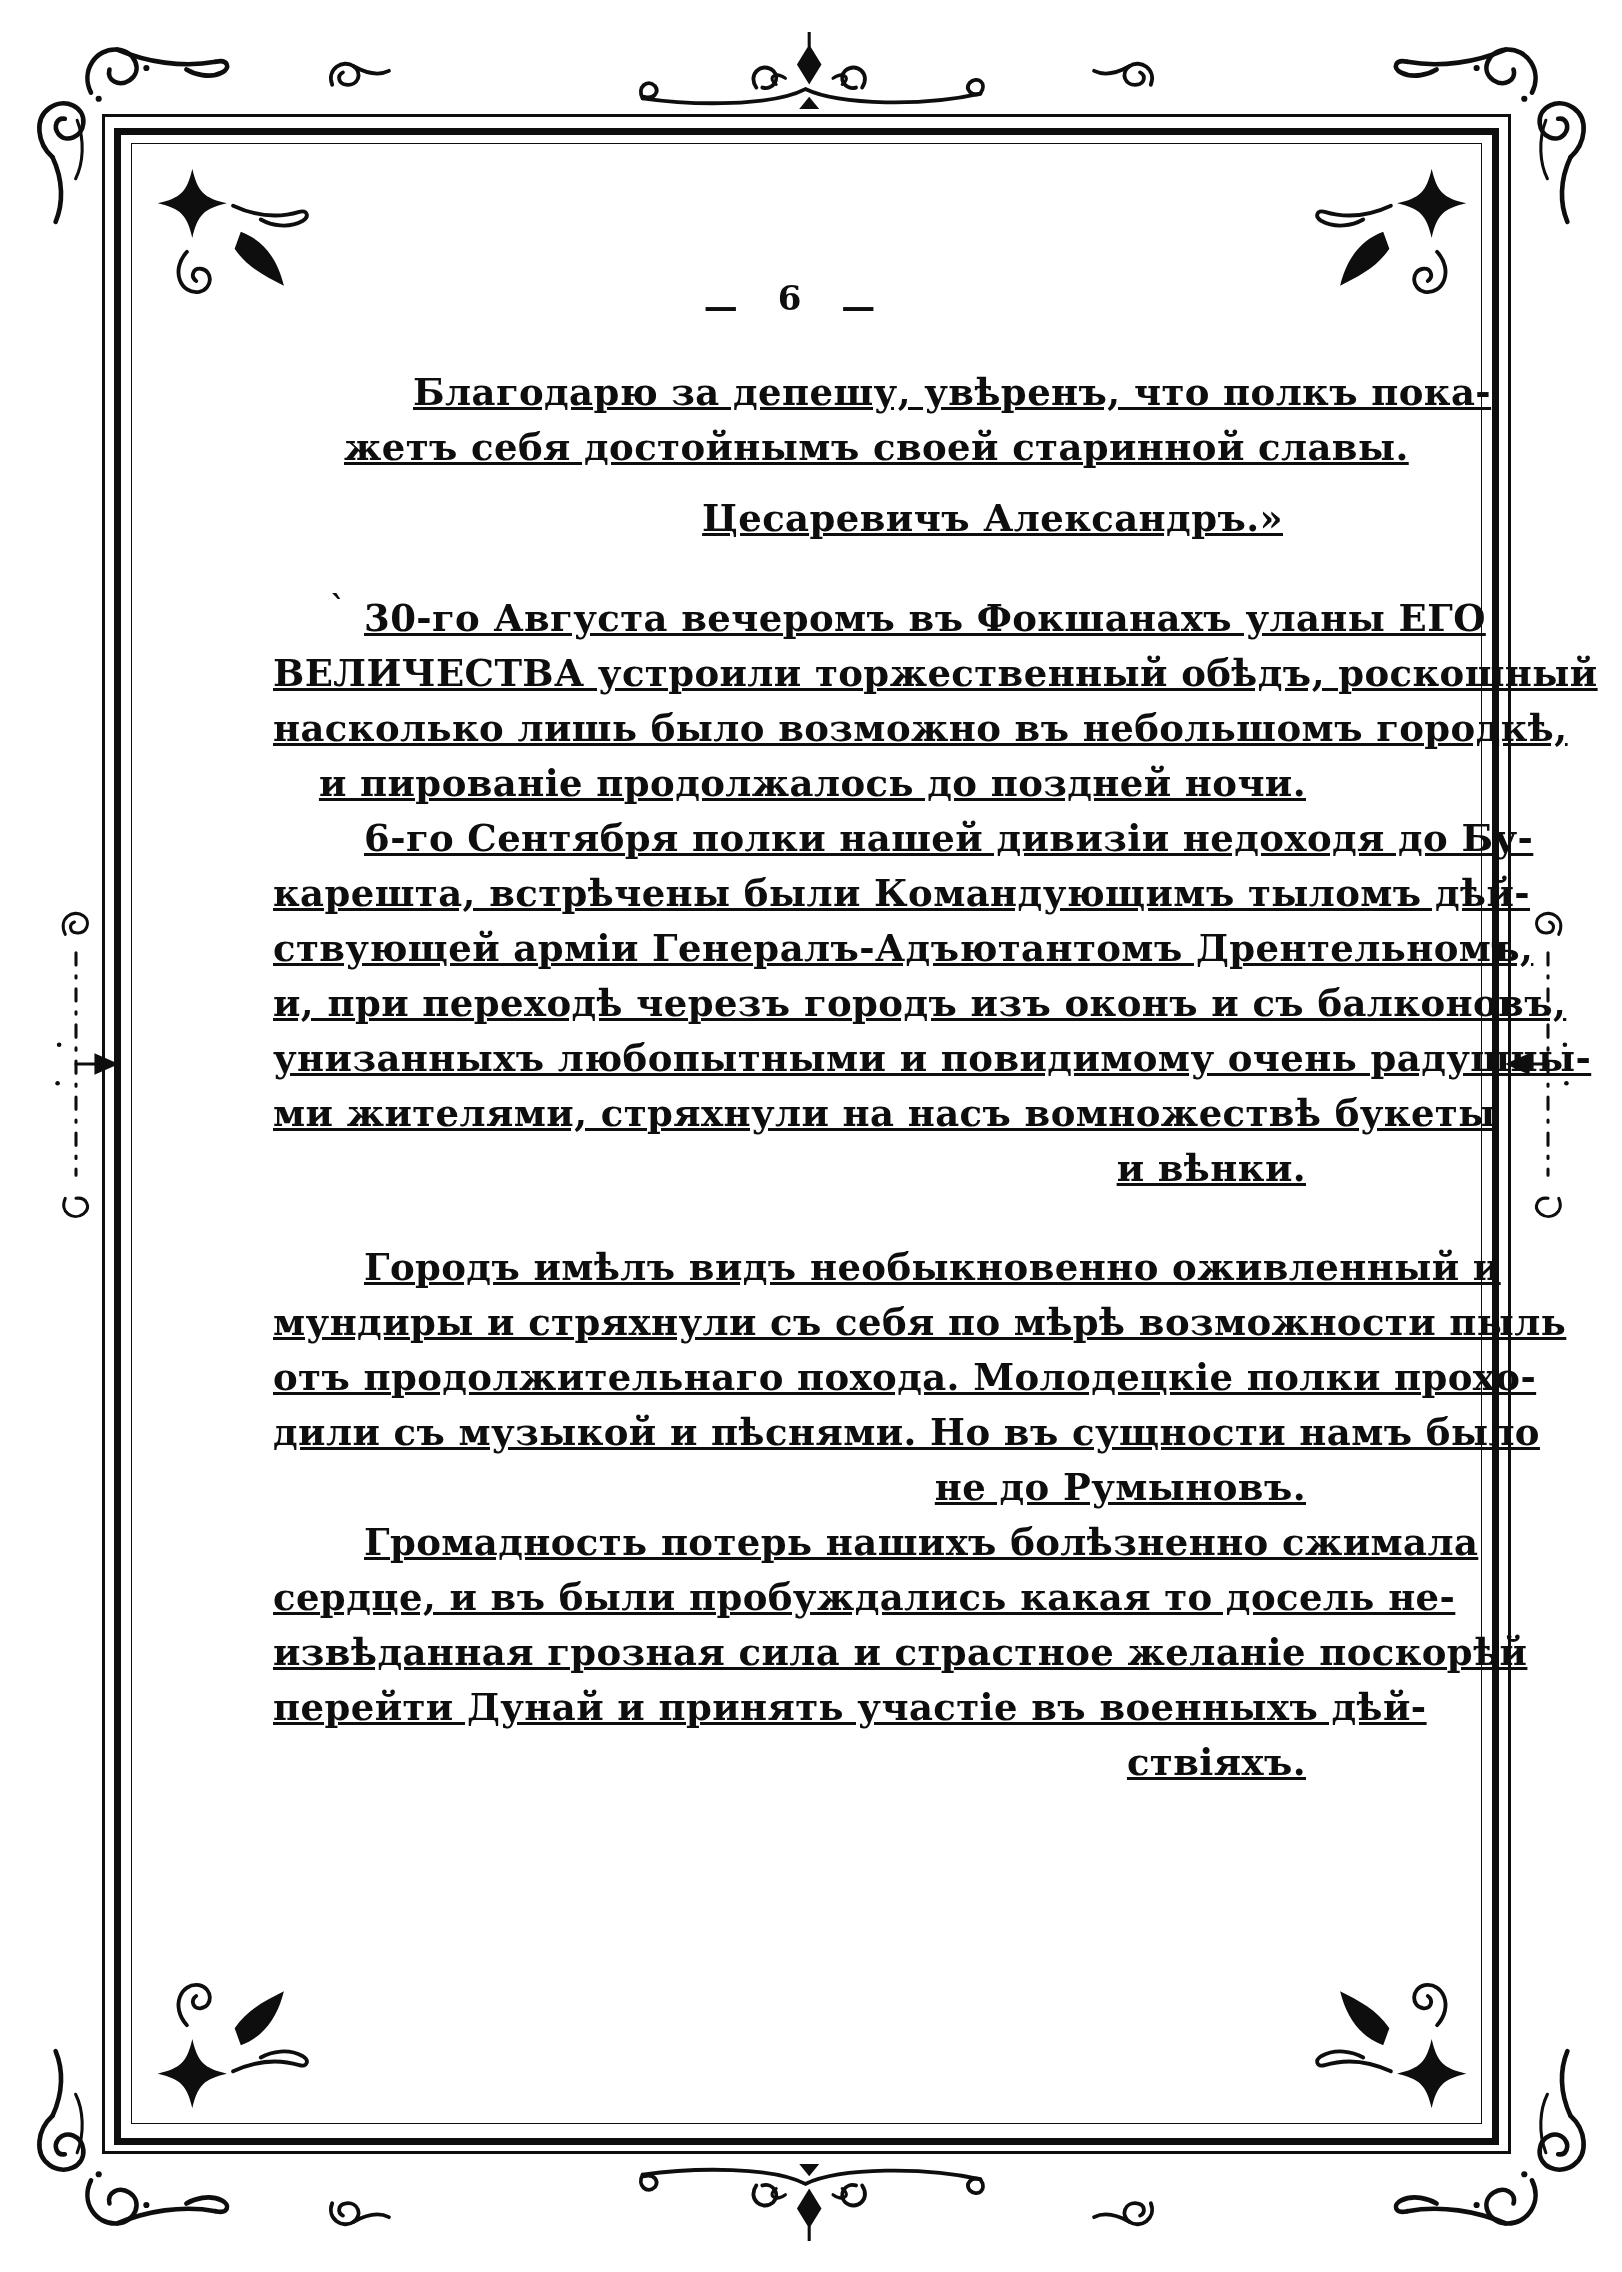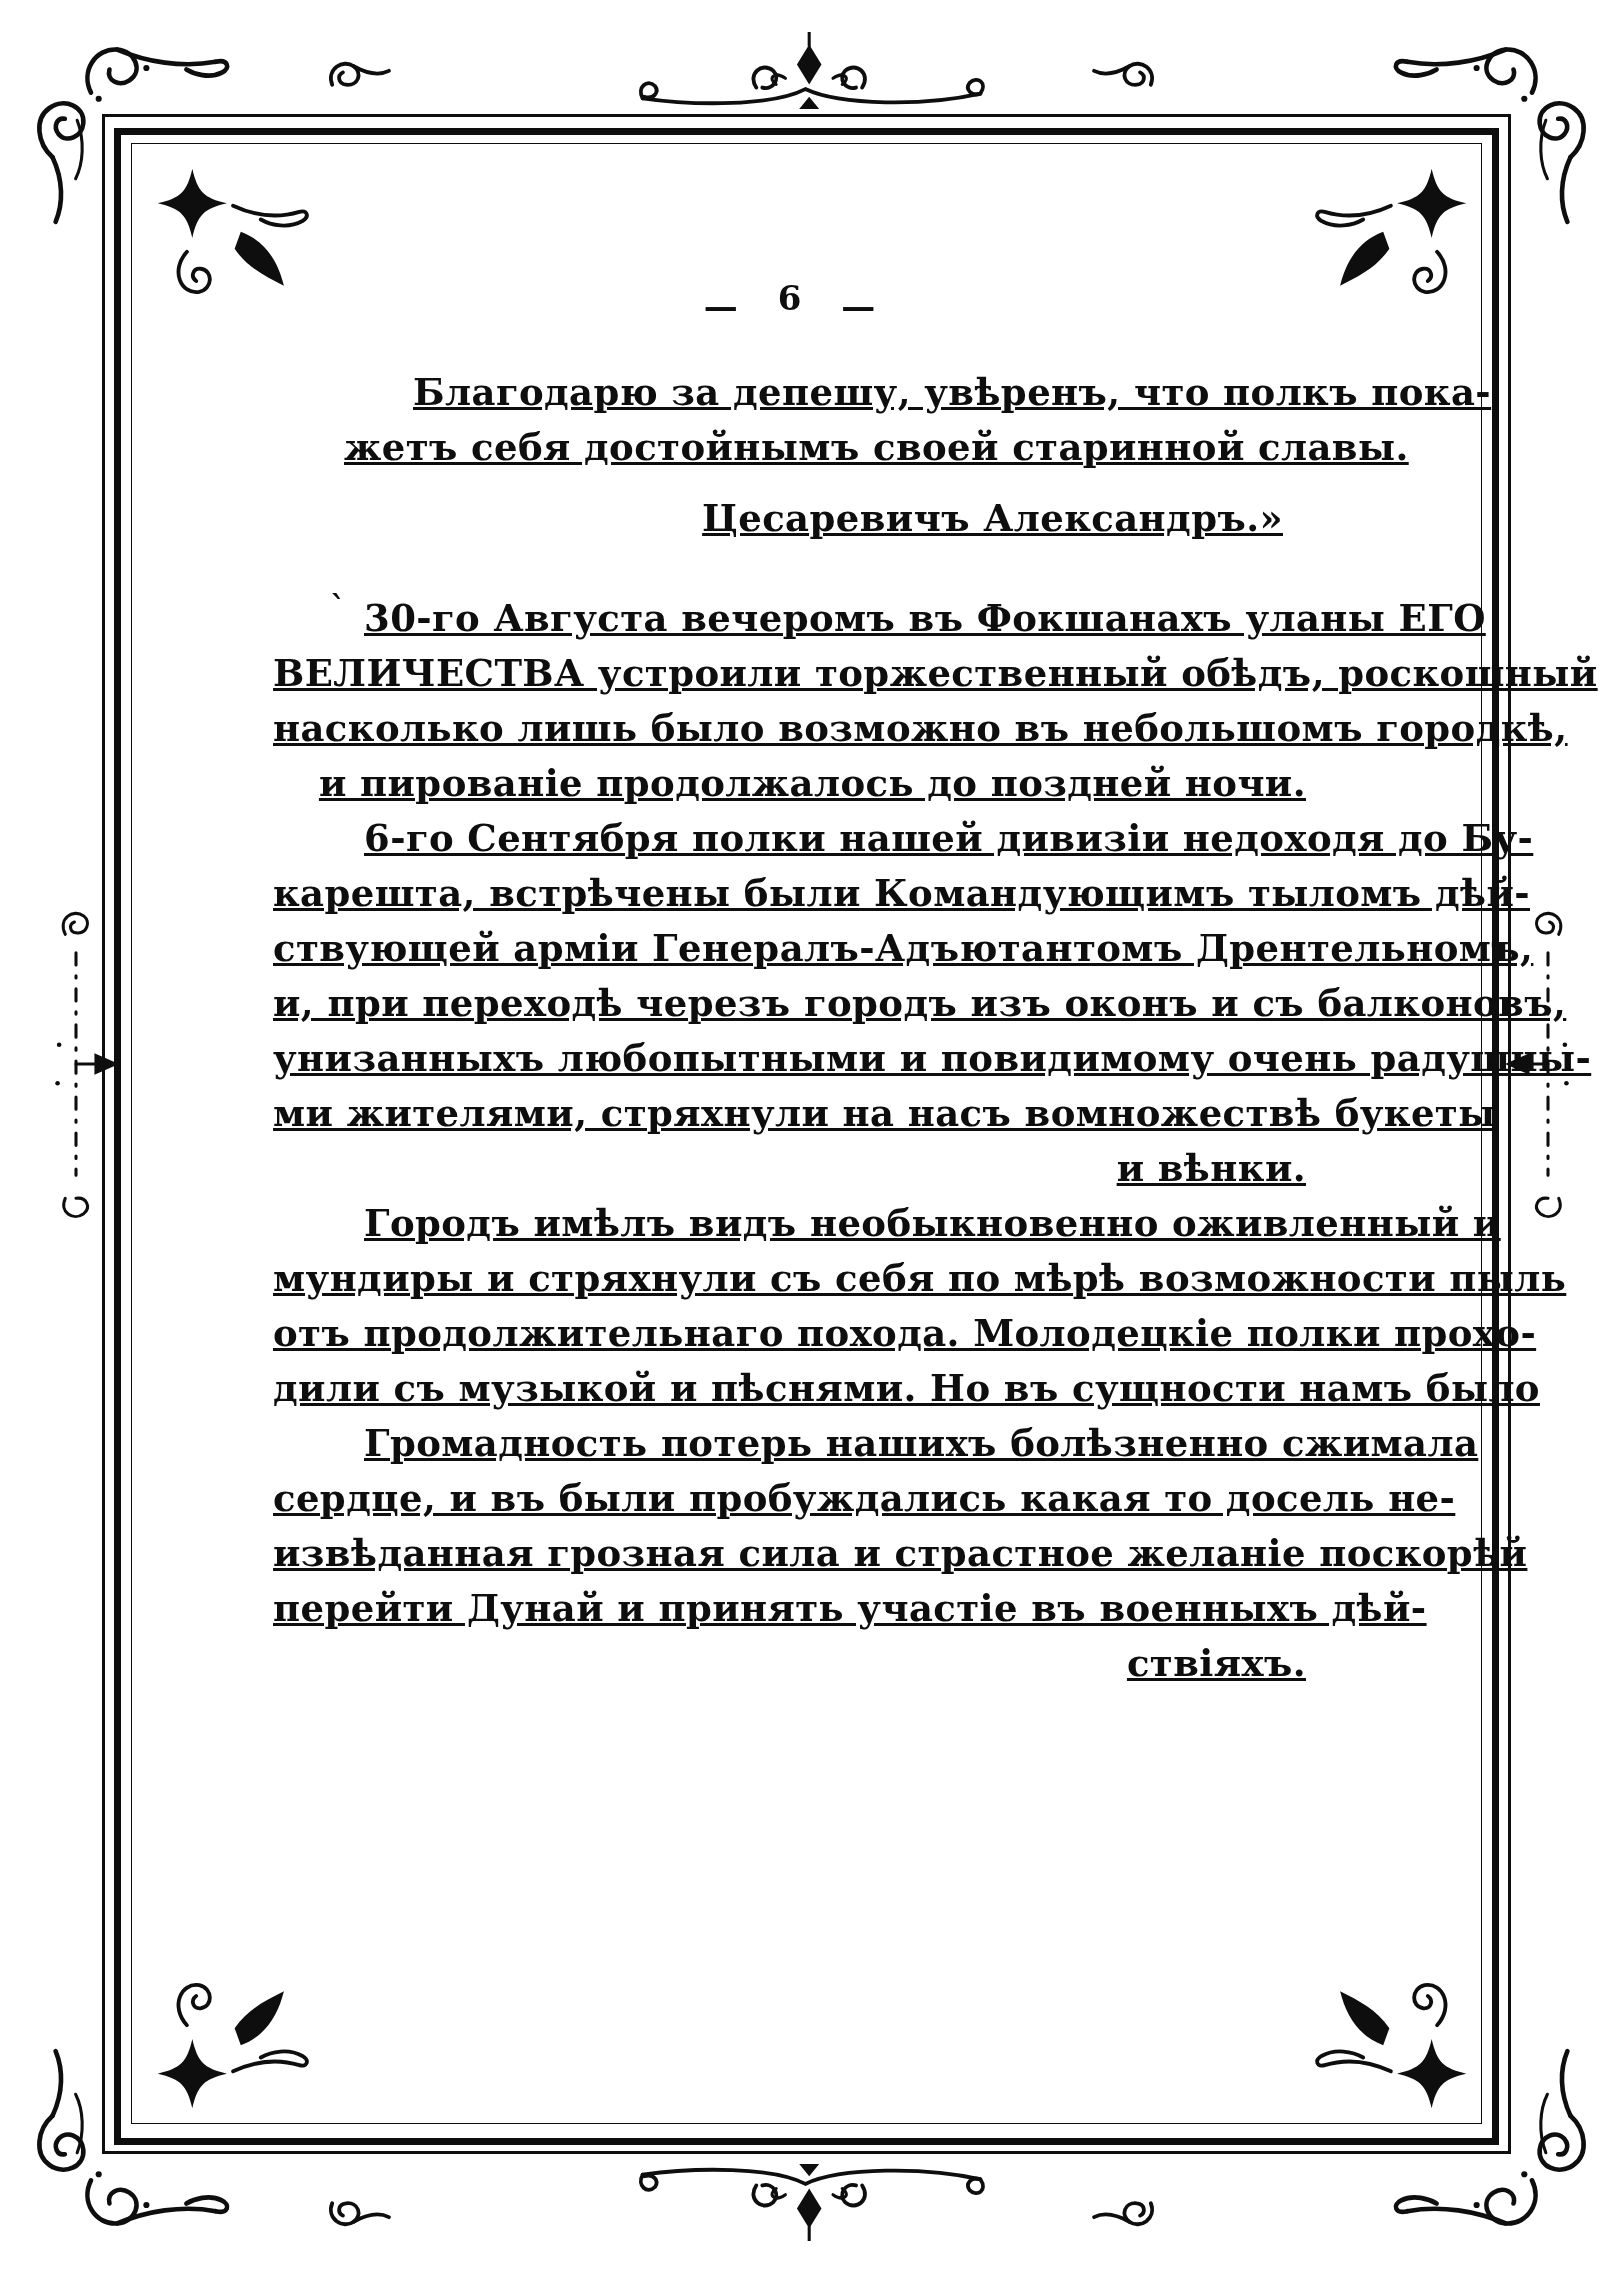--- a/index.html
+++ b/index.html
@@ -204,24 +204,25 @@
       <div class="block body">
         <div class="line justify" style="text-indent: 91px;">6-го Сентября полки нашей дивизіи недоходя до Бу-</div>
         <div class="line justify">карешта, встрѣчены были Командующимъ тыломъ дѣй-</div>
         <div class="line justify">ствующей арміи Генералъ-Адъютантомъ Дрентельномъ,</div>
         <div class="line justify">и, при переходѣ черезъ городъ изъ оконъ и съ балконовъ,</div>
         <div class="line justify">унизанныхъ любопытными и повидимому очень радушны-</div>
         <div class="line justify">ми жителями, стряхнули на насъ вомножествѣ букеты</div>
         <div class="line left">и вѣнки.</div>
       </div>
       <div class="block body">
-        <div class="line justify" style="text-indent: 91px;">Городъ имѣлъ видъ необыкновенно оживленный и</div>
+        <div class="line justify" style="text-indent: 91px; margin-top: 44px;">Городъ имѣлъ видъ необыкновенно оживленный и</div>
         <div class="line justify">мундиры и стряхнули съ себя по мѣрѣ возможности пыль</div>
         <div class="line justify">отъ продолжительнаго похода.  Молодецкіе полки прохо-</div>
         <div class="line justify">дили съ музыкой и пѣснями.  Но въ сущности намъ было</div>
+        <div class="line left">не до Румыновъ.</div>
       </div>
       <div class="block body">
         <div class="line justify" style="text-indent: 91px;">Громадность потерь нашихъ болѣзненно сжимала</div>
         <div class="line justify">сердце, и въ были пробуждались какая то досель не-</div>
         <div class="line justify">извѣданная грозная сила и страстное желаніе поскорѣй</div>
         <div class="line justify">перейти Дунай и принять участіе въ военныхъ дѣй-</div>
         <div class="line left">ствіяхъ.</div>
       </div>
     </div>
 

